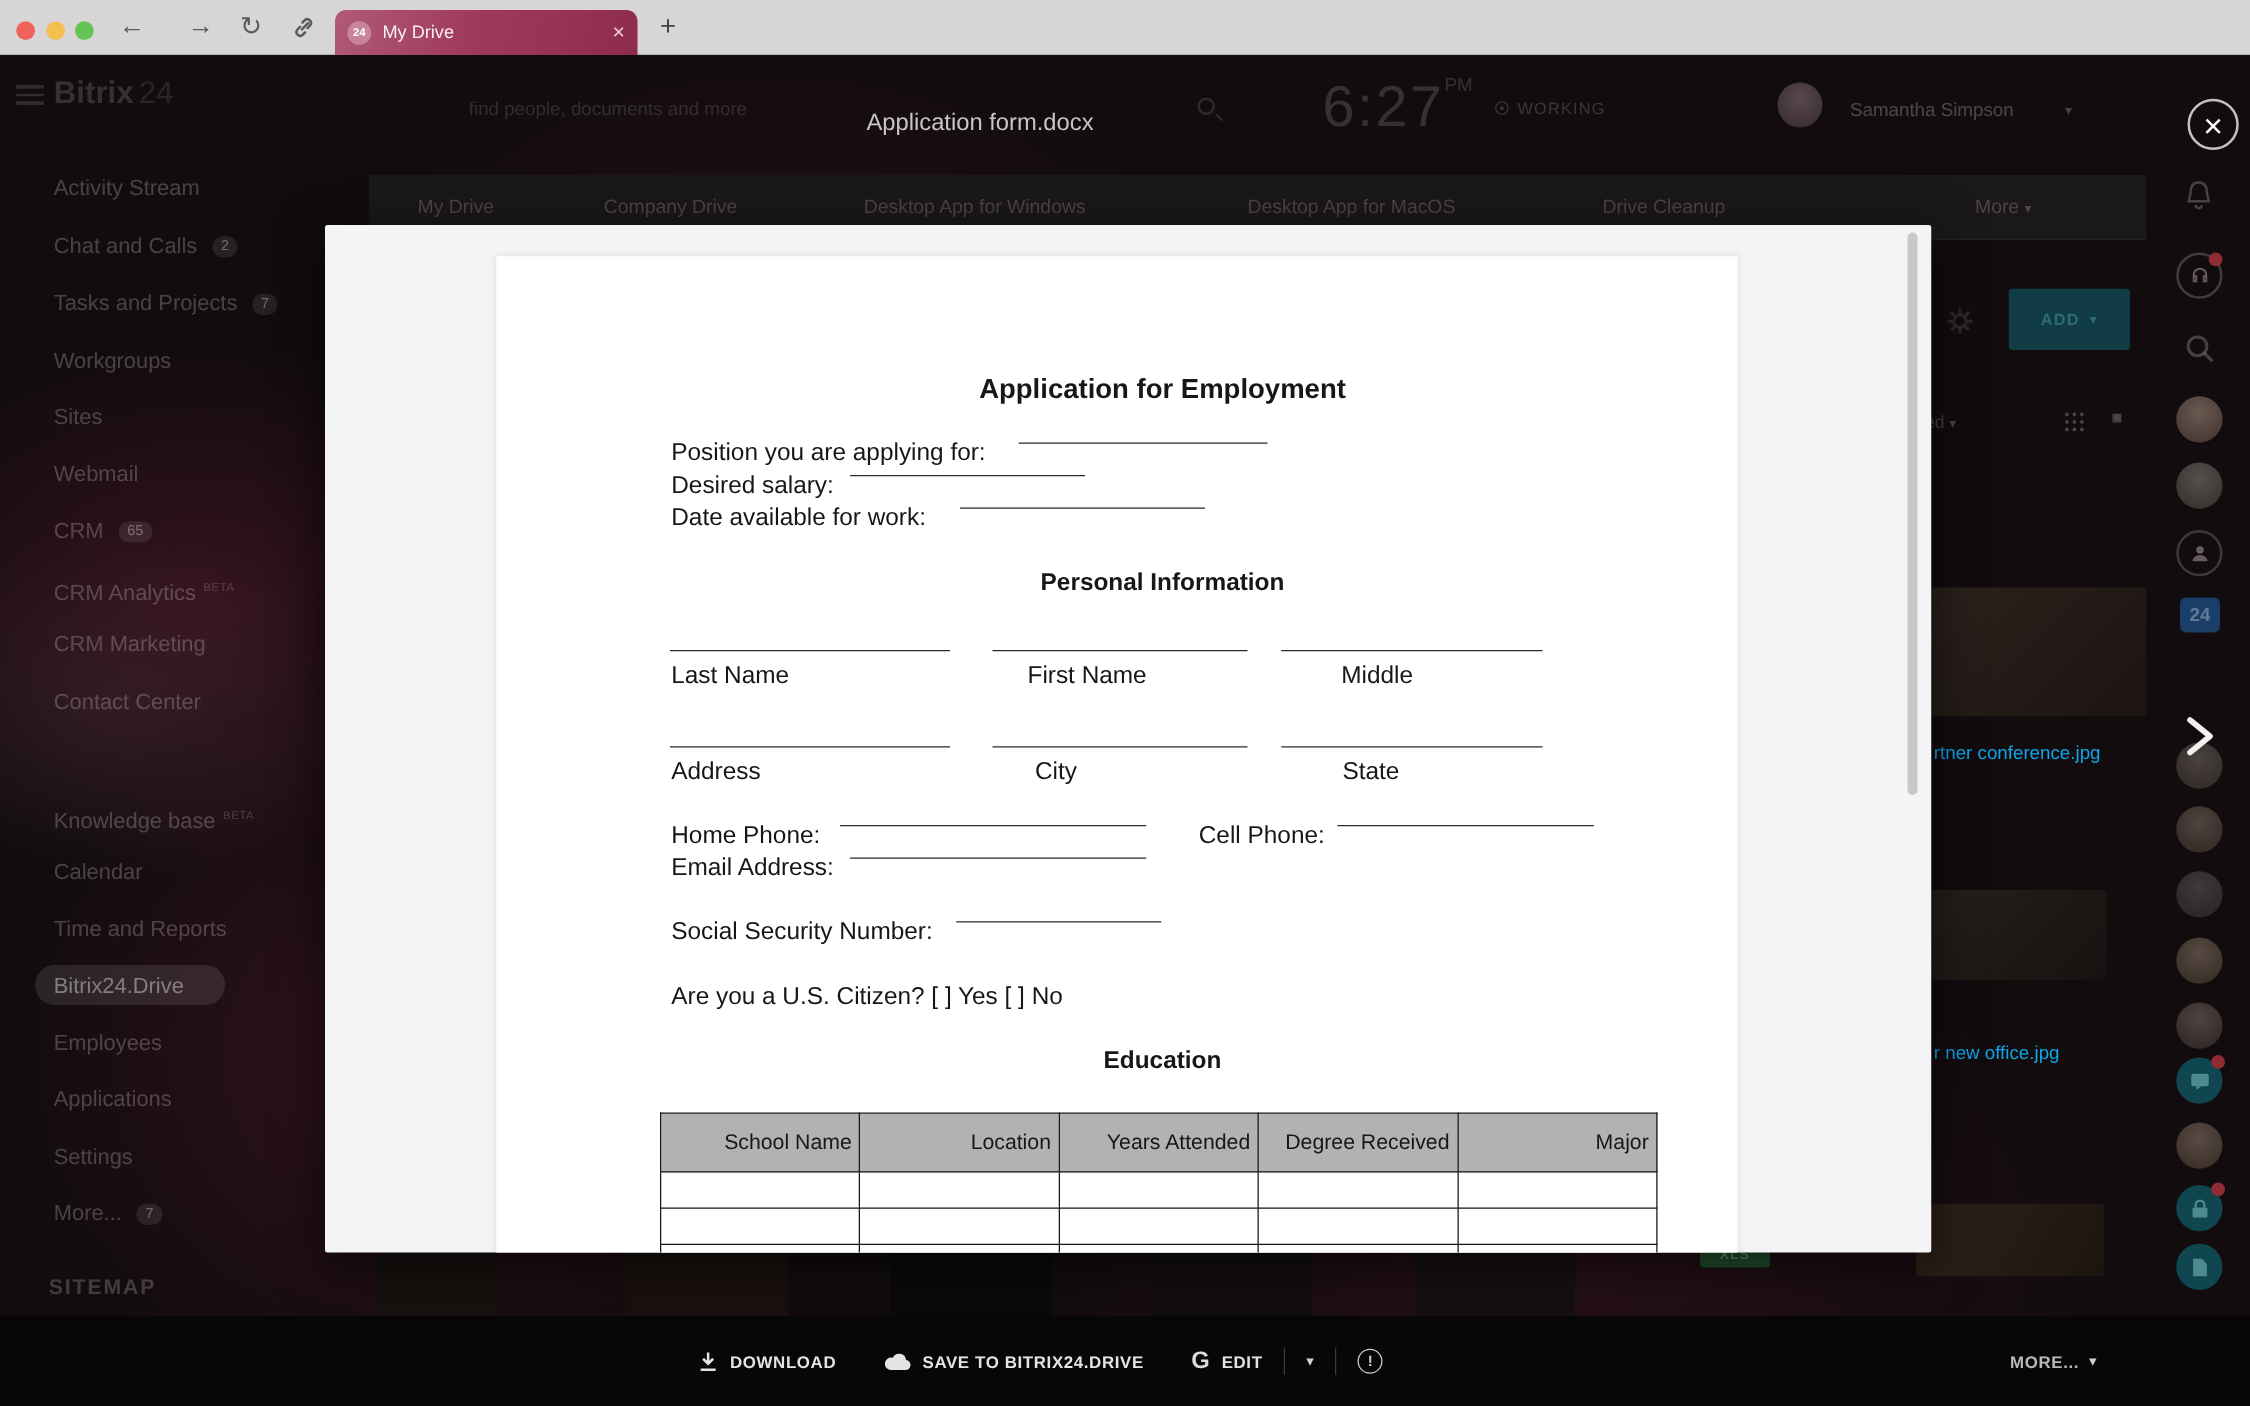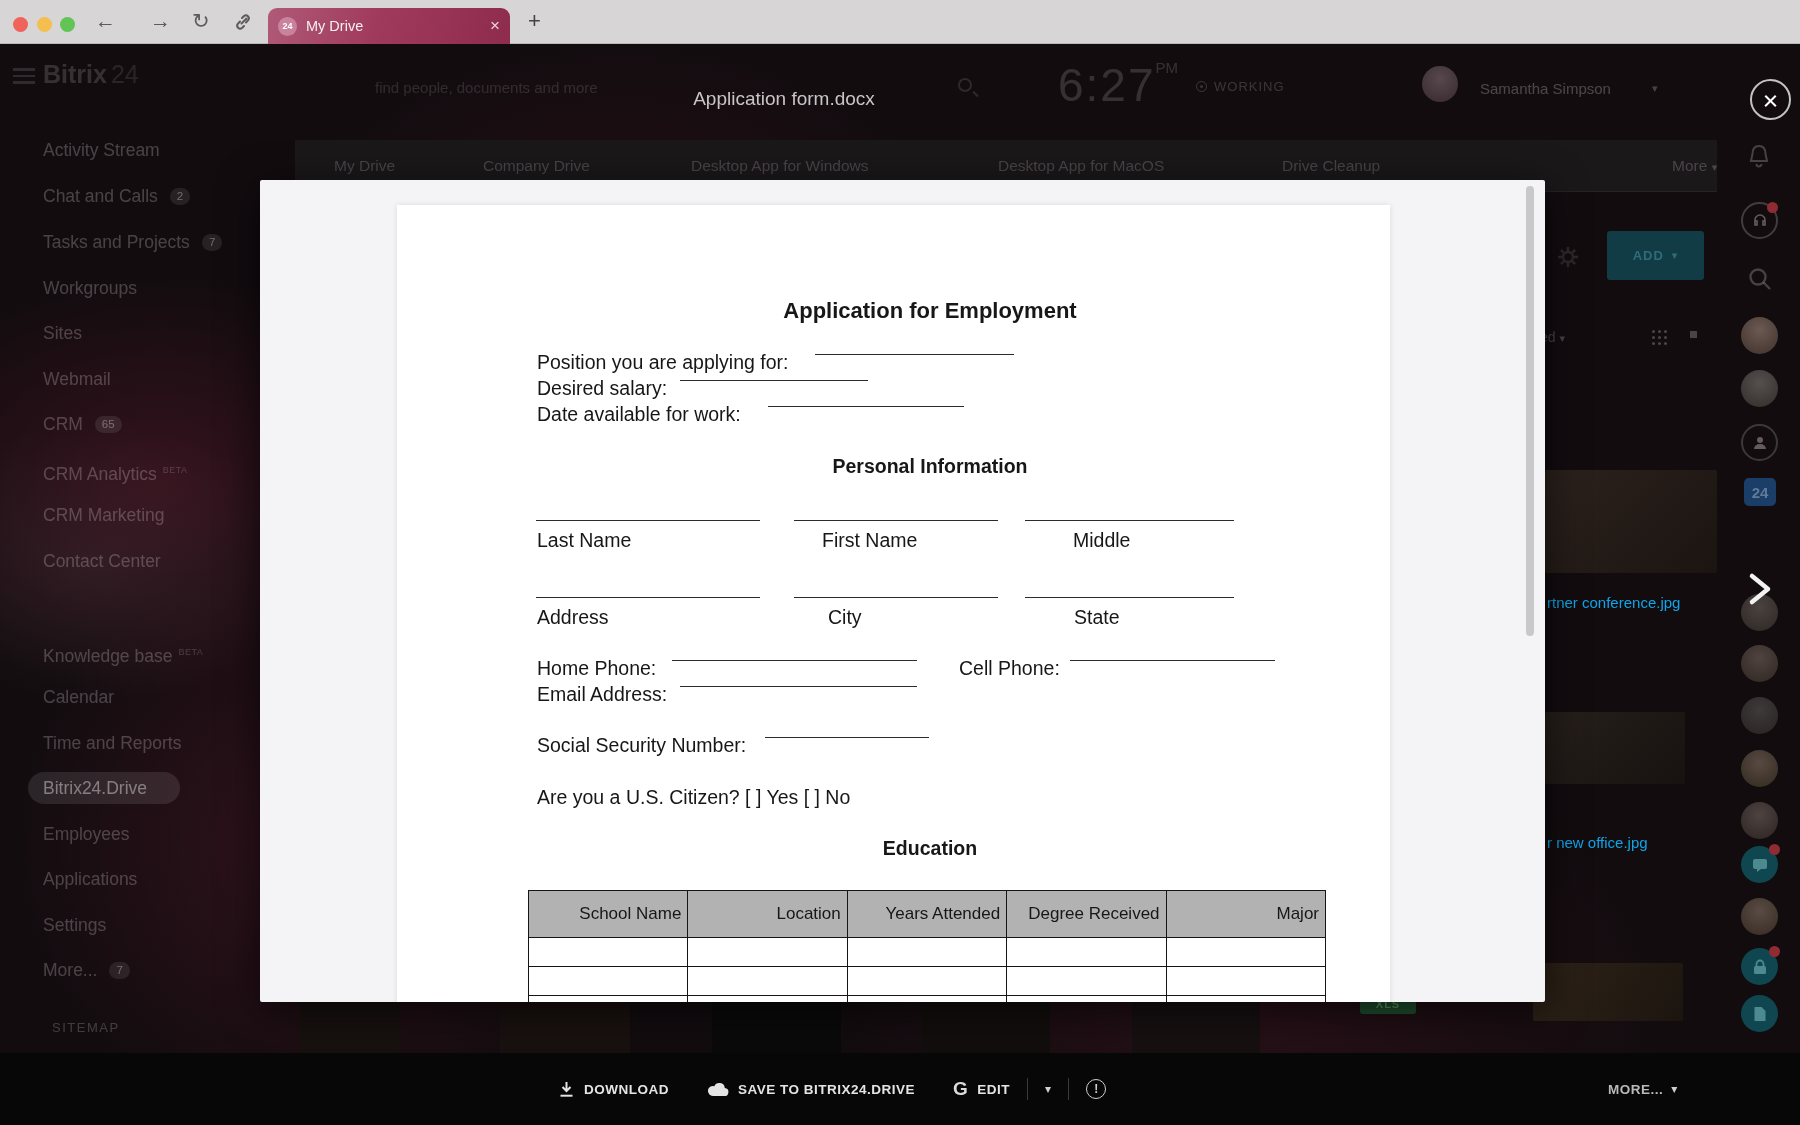--- a/index.html
+++ b/index.html
@@ -62,21 +62,21 @@
   
   .side-item { left:0; width:258px; height:32px; line-height:32px; padding-left:43px;
     font-size:17.5px; color:rgba(233,222,227,0.26); white-space:nowrap; z-index:2; }
   .side-item .cnt { display:inline-block; margin-left:12px; min-width:12px; padding:1px 7px; text-align:center;
     background:rgba(255,255,255,0.09); border-radius:10px; font-size:11.5px; line-height:15px;
     color:rgba(255,255,255,0.33); vertical-align:2px; }
   .side-item .tag { font-size:9px; letter-spacing:0.5px; vertical-align:7px; margin-left:6px; color:rgba(255,255,255,0.18); }
   .side-item.selected { color:rgba(242,236,239,0.44); }
   .side-item.selected:before { content:""; position:absolute; left:28px; top:0; width:152px; height:32px;
     background:rgba(255,255,255,0.10); border-radius:16px; z-index:-1; }
-  #sitemap { left:52px; top:1020px; font-size:13px; font-weight:normal; letter-spacing:1.5px; color:rgba(236,228,231,0.22); z-index:2; }
+  #sitemap { left:39px; top:1020px; font-size:17px; font-weight:bold; letter-spacing:1.5px; color:rgba(236,228,231,0.22); z-index:2; }
 
   
   #tabs-strip { left:295px; top:140px; width:1422px; height:52px; background:#1b181a;
     border-bottom:1px solid rgba(255,255,255,0.05); z-index:1; }
   .drive-tab { top:157px; font-size:15.5px; color:#4c4449; z-index:2; white-space:nowrap; }
 
   
   .bg-thumb { background:#17110f; border-radius:2px; z-index:1; }
   .bg-label { font-size:15px; color:#0ea5e9; z-index:1; white-space:nowrap; }
   #add-btn { left:1607px; top:231px; width:97px; height:49px; background:#113c45; border-radius:3px;
@@ -214,21 +214,21 @@
   <div class="abs side-item" style="top:909px"><span>Settings</span></div>
   <div class="abs side-item" style="top:954px"><span>More...</span><span class="cnt">7</span></div>
   <div class="abs" id="sitemap">SITEMAP</div>
 
   <div class="abs" id="tabs-strip"></div>
   <span class="abs drive-tab" style="left:334px">My Drive</span>
   <span class="abs drive-tab" style="left:483px">Company Drive</span>
   <span class="abs drive-tab" style="left:691px">Desktop App for Windows</span>
   <span class="abs drive-tab" style="left:998px">Desktop App for MacOS</span>
   <span class="abs drive-tab" style="left:1282px">Drive Cleanup</span>
-  <span class="abs drive-tab" style="left:1672px"><span>More</span> <span class="caret">▾</span></span>
+  <span class="abs drive-tab" style="left:1580px"><span>More</span> <span class="caret">▾</span></span>
 
   <svg class="abs" id="gear-icon" width="24" height="24" viewBox="0 0 24 24">
     <circle cx="12" cy="12" r="5" fill="none" stroke="#4a4347" stroke-width="2.5"></circle>
     <g stroke="#4a4347" stroke-width="2.5">
       <path d="M12 2v4M12 18v4M2 12h4M18 12h4M4.9 4.9l2.8 2.8M16.3 16.3l2.8 2.8M19.1 4.9l-2.8 2.8M7.7 16.3l-2.8 2.8"></path>
     </g>
   </svg>
   <div class="abs" id="add-btn">
       <span>ADD</span>
       <span class="caret">▾</span>

